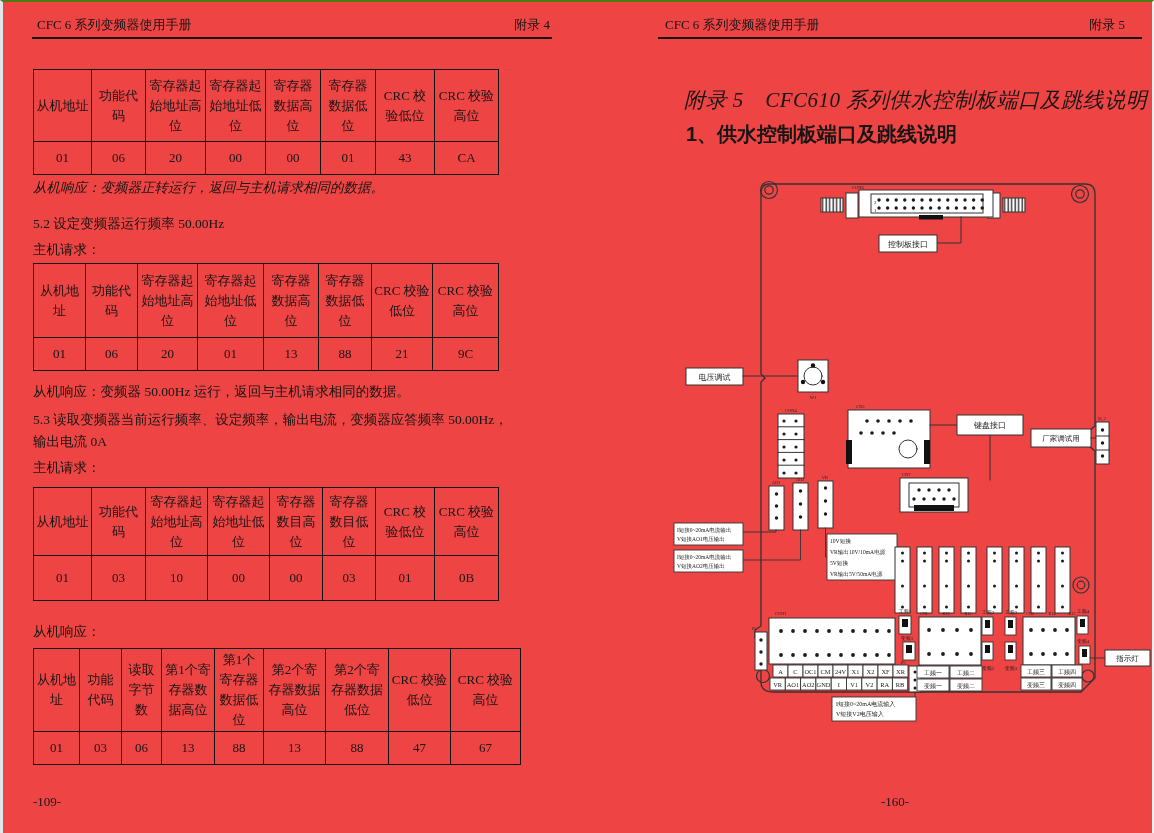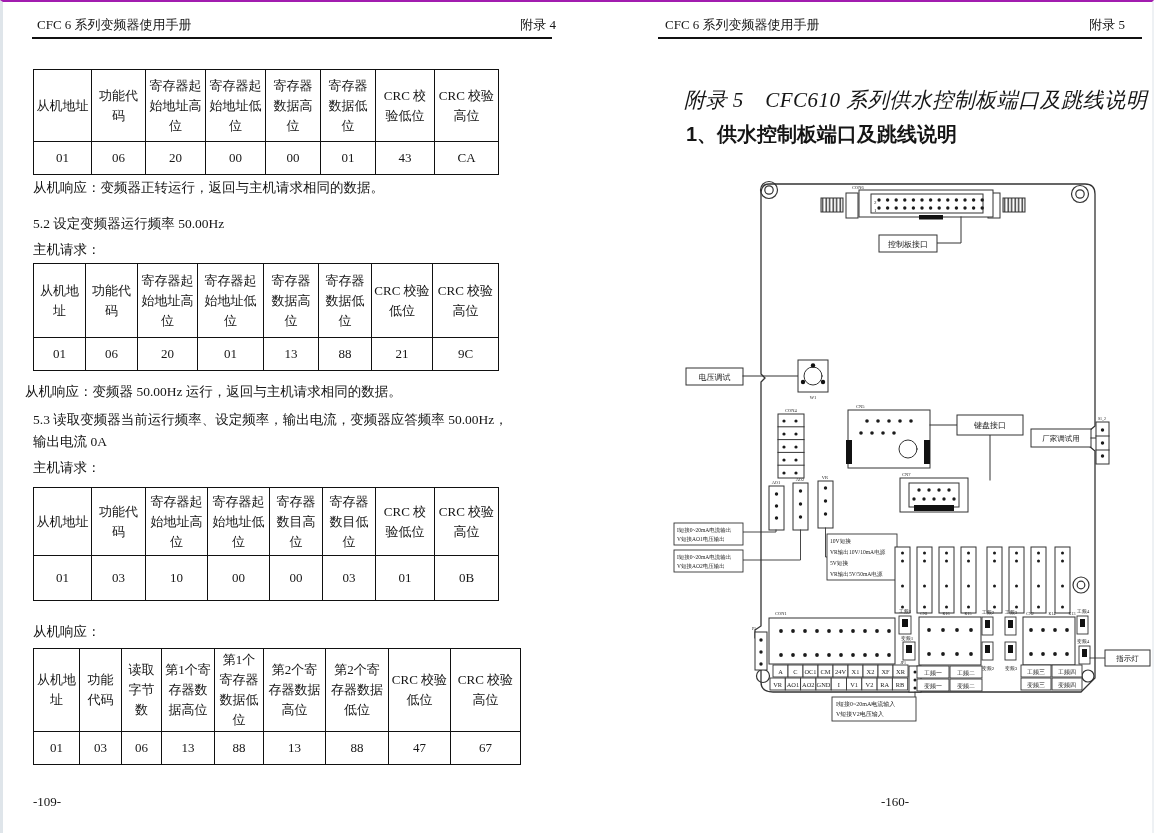--- a/index.html
+++ b/index.html
@@ -1,22 +1,22 @@
 <!DOCTYPE html>
 <html><head>
 <meta charset="utf-8">
 <style>
   html,body{margin:0;padding:0;background:#e8edf1;}
-  #canvas{position:relative;width:1154px;height:833px;background:#ffffff;overflow:hidden;
-          border-top:2px solid #a21caf;border-left:3px solid #dfe5ea;border-right:2px solid #eef1f4;
+  #canvas{position:relative;width:1154px;height:833px;background:#ef4444;overflow:hidden;
+          border-top:2px solid #4d7c0f;border-left:3px solid #dfe5ea;border-right:2px solid #eef1f4;
           box-sizing:border-box;font-family:"Liberation Serif","DejaVu Serif",serif;color:#151515;}
   .page{position:absolute;top:0;height:833px;width:577px;}
   #page-left{left:0;} #page-right{left:577px;}
   .hdr-title{position:absolute;top:14px;left:34px;font-size:13px;white-space:nowrap;}
-  .hdr-appendix{position:absolute;top:14px;right:24px;font-size:13px;white-space:nowrap;}
+  .hdr-appendix{position:absolute;top:14px;right:30px;font-size:13px;white-space:nowrap;}
   .hdr-rule{position:absolute;top:35px;left:29px;right:28px;border-top:2.2px solid #111;}
   .p{position:absolute;font-size:13.5px;white-space:nowrap;line-height:20px;}
   .foot{position:absolute;top:792px;left:30px;width:465px;text-align:left;font-size:13px;}
   table.dt{border-collapse:collapse;table-layout:fixed;position:absolute;font-size:13px;}
   table.dt td{border:1.3px solid #111;text-align:center;vertical-align:middle;
               padding:1px 2px;line-height:20px;overflow:hidden;}
   .big-title{position:absolute;top:84px;left:681px;font-size:21px;letter-spacing:0.5px;white-space:nowrap;font-style:italic;}
   .sub-title{position:absolute;top:119px;left:683px;font-size:20px;font-weight:bold;
              font-family:"Liberation Sans","DejaVu Sans",sans-serif;white-space:nowrap;}
   .foot-r{position:absolute;top:792px;left:662px;width:460px;text-align:center;font-size:13px;}
@@ -60,21 +60,21 @@
             <td>20</td>
             <td>00</td>
             <td>00</td>
             <td>01</td>
             <td>43</td>
             <td>CA</td>
       </tr>
     </tbody>
       </table>
 
-    <div class="p" style="left:30px;top:176px;">从机响应：变频器正转运行，返回与主机请求相同的数据。</div>
+    <div class="p" style="left:30px;top:176px;font-style:italic;">从机响应：变频器正转运行，返回与主机请求相同的数据。</div>
     <div class="p" style="left:30px;top:212px;">5.2 设定变频器运行频率 50.00Hz</div>
     <div class="p" style="left:30px;top:238px;">主机请求：</div>
 
     <table class="dt" style="left:30px;top:261px;width:465px;">
       <colgroup>
           <col style="width:52px">
           <col style="width:52px">
           <col style="width:60px">
           <col style="width:66px">
           <col style="width:55px">
@@ -99,21 +99,21 @@
             <td>20</td>
             <td>01</td>
             <td>13</td>
             <td>88</td>
             <td>21</td>
             <td>9C</td>
       </tr>
     </tbody>
       </table>
 
-    <div class="p" style="left:22px;top:380px;">从机响应：变频器 50.00Hz 运行，返回与主机请求相同的数据。</div>
+    <div class="p" style="left:30px;top:380px;">从机响应：变频器 50.00Hz 运行，返回与主机请求相同的数据。</div>
     <div class="p" style="left:30px;top:408px;">5.3  读取变频器当前运行频率、设定频率，输出电流，变频器应答频率 50.00Hz，</div>
     <div class="p" style="left:30px;top:430px;">输出电流 0A</div>
     <div class="p" style="left:30px;top:456px;">主机请求：</div>
 
     <table class="dt" style="left:30px;top:485px;width:465px;">
       <colgroup>
           <col style="width:58px">
           <col style="width:54px">
           <col style="width:62px">
           <col style="width:62px">

